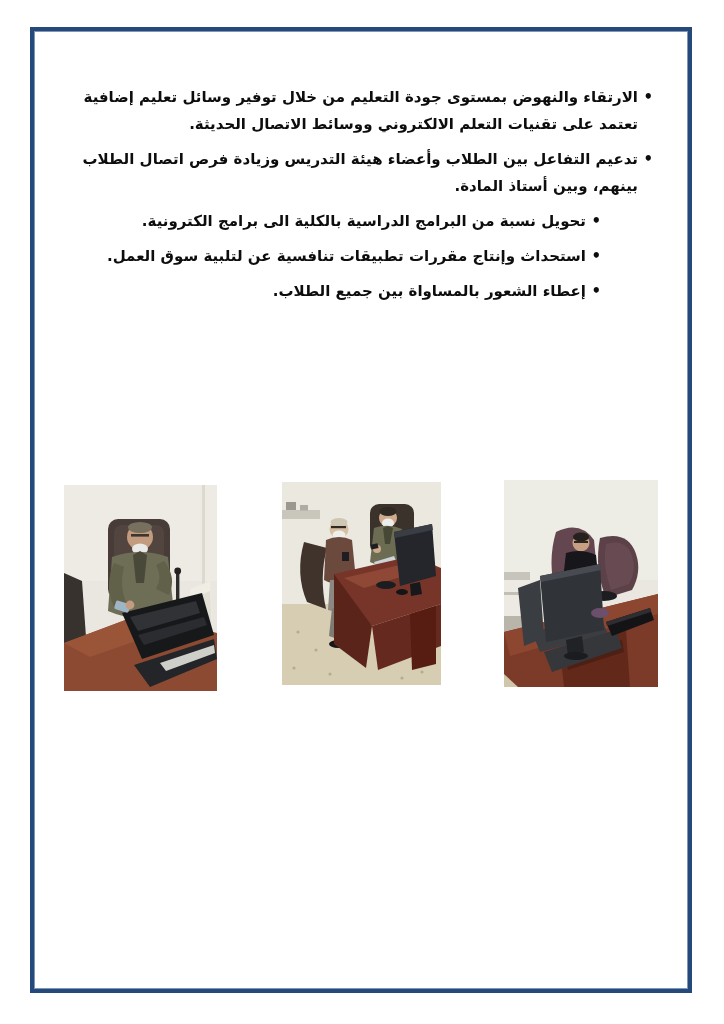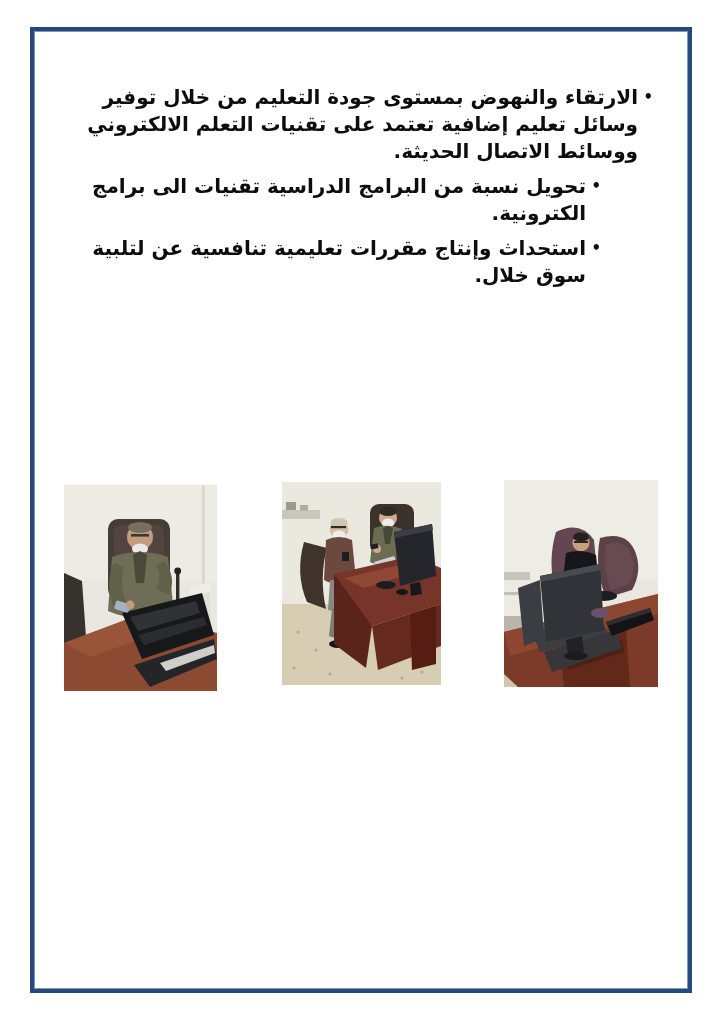--- a/index.html
+++ b/index.html
@@ -9,21 +9,21 @@
   }
   .frame{
     position:absolute;left:30px;top:27px;width:662px;height:966px;
     box-sizing:border-box;border:4px solid #25497b;
     box-shadow:inset 0 0 0 1px #7e97b7;
     background:#ffffff;
   }
   ul.bullets{
     position:absolute;top:53px;right:50px;width:582px;
     margin:0;padding:0;list-style:none;direction:rtl;text-align:right;
-    font-size:20px;font-weight:bold;line-height:27px;color:#0d0d0d;
+    font-size:15px;font-weight:bold;line-height:27px;color:#0d0d0d;
   }
   ul.bullets li{position:relative;margin:0 0 8px 0;}
   ul.bullets li::before{
     content:"\2022";position:absolute;right:-15px;top:0;
     font-size:15px;line-height:27px;color:#0d0d0d;
   }
   ul.bullets li.lvl2{margin-right:52px;}
   figure.photo{position:absolute;margin:0;padding:0;line-height:0;}
   figure.photo svg{display:block;}
   .photo1{left:30px;top:454px;}
@@ -31,22 +31,24 @@
   .photo3{left:470px;top:449px;}
 </style>
 </head>
 <body>
 
 <div class="page">
   <div class="frame">
 
     <ul class="bullets">
       <li class="lvl1"><span>الارتقاء والنهوض بمستوى جودة التعليم من خلال توفير وسائل تعليم إضافية تعتمد على تقنيات التعلم الالكتروني ووسائط الاتصال الحديثة.</span></li>
-      <li class="lvl2"><span>تحويل نسبة من البرامج الدراسية تقنيات الى برامج الكترونية.</span></li>
-      <li class="lvl2"><span>استحداث وإنتاج مقررات تعليمية تنافسية عن لتلبية سوق خلال.</span></li>
+      <li class="lvl1"><span>تدعيم التفاعل بين الطلاب وأعضاء هيئة التدريس وزيادة فرص اتصال الطلاب بينهم، وبين أستاذ المادة.</span></li>
+      <li class="lvl2"><span>تحويل نسبة من البرامج الدراسية بالكلية الى برامج الكترونية.</span></li>
+      <li class="lvl2"><span>استحداث وإنتاج مقررات تطبيقات تنافسية عن لتلبية سوق العمل.</span></li>
+      <li class="lvl2"><span>إعطاء الشعور بالمساواة بين جميع الطلاب.</span></li>
     </ul>
 
     <figure class="photo photo1" title="Man in olive jacket seated at wooden desk with black laptop, holding a phone">
       <svg width="153" height="206" viewBox="0 0 153 206">
         <rect width="153" height="206" fill="#e9e7df"></rect>
         <rect x="0" y="0" width="153" height="96" fill="#edebe3"></rect>
         <rect x="138" y="0" width="3" height="104" fill="#dcd9cf"></rect>
         <polygon points="0,88 18,96 22,152 0,162" fill="#37322d"></polygon>
         <polygon points="126,104 146,96 151,182 130,188" fill="#efede4"></polygon>
         <polygon points="132,112 146,106 149,172 136,176" fill="#e2dfd4"></polygon>

